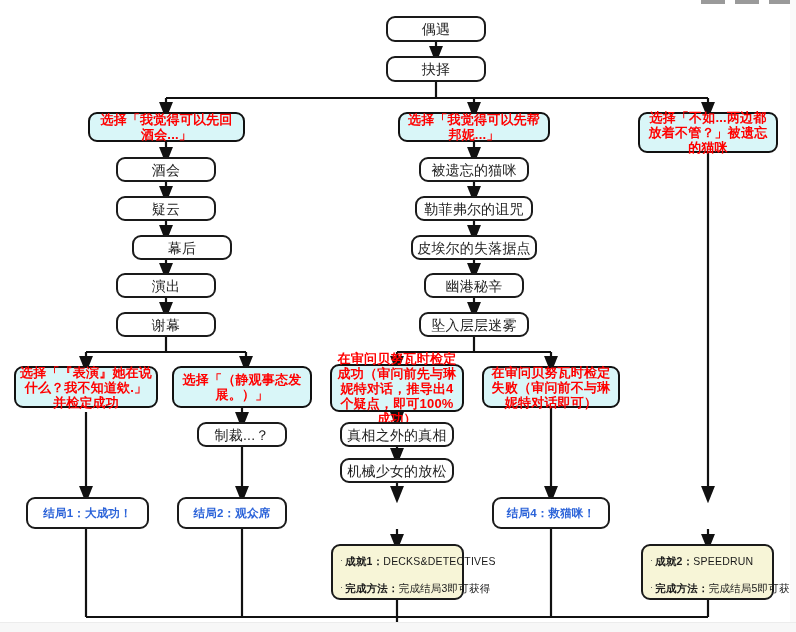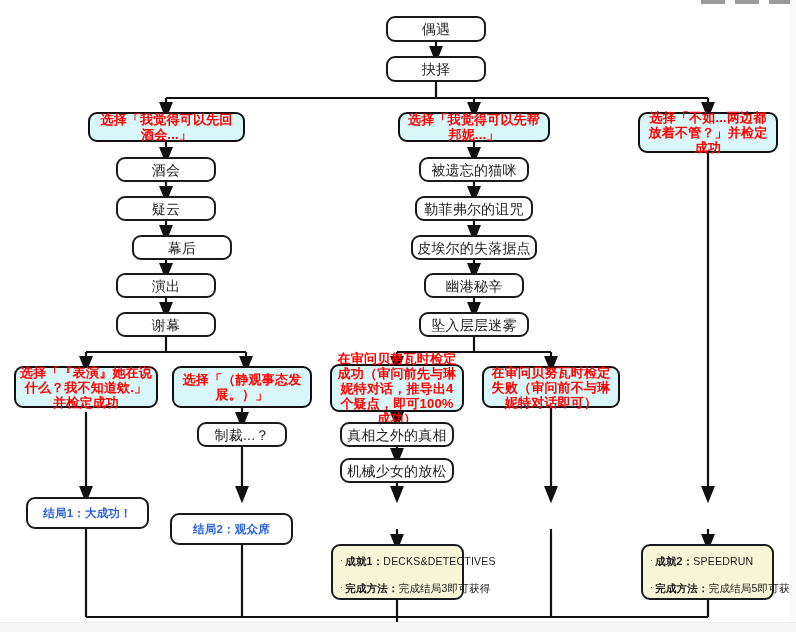--- a/index.html
+++ b/index.html
@@ -136,21 +136,21 @@
   </svg>
 
   <div class="node plain" style="left:386px;top:16px;width:100px;height:26px;">偶遇</div>
 
   <div class="node plain" style="left:386px;top:56px;width:100px;height:26px;">抉择</div>
 
   <div class="node choice" style="left:88px;top:112px;width:157px;height:30px;">选择「我觉得可以先回酒会...」</div>
 
   <div class="node choice" style="left:398px;top:112px;width:152px;height:30px;">选择「我觉得可以先帮邦妮...」</div>
 
-  <div class="node choice" style="left:638px;top:112px;width:140px;height:41px;">选择「不如...两边都放着不管？」并检定成功</div>
+  <div class="node choice" style="left:638px;top:112px;width:140px;height:41px;">选择「不如...两边都放着不管？」被遗忘的猫咪</div>
 
   <div class="node plain" style="left:116px;top:157px;width:100px;height:25px;">酒会</div>
   <div class="node plain" style="left:116px;top:196px;width:100px;height:25px;">疑云</div>
   <div class="node plain" style="left:116px;top:235px;width:100px;height:25px;margin-left:16px;">幕后</div>
   <div class="node plain" style="left:116px;top:273px;width:100px;height:25px;">演出</div>
   <div class="node plain" style="left:116px;top:312px;width:100px;height:25px;">谢幕</div>
 
   <div class="node plain" style="left:419px;top:157px;width:110px;height:25px;">被遗忘的猫咪</div>
   <div class="node plain" style="left:415px;top:196px;width:118px;height:25px;">勒菲弗尔的诅咒</div>
   <div class="node plain" style="left:411px;top:235px;width:126px;height:25px;">皮埃尔的失落据点</div>
@@ -163,21 +163,22 @@
 
   <div class="node choice" style="left:330px;top:364px;width:134px;height:48px;">在审问贝努瓦时检定成功（审问前先与琳妮特对话，推导出4个疑点，即可100%成功）</div>
 
   <div class="node choice" style="left:482px;top:366px;width:138px;height:42px;">在审问贝努瓦时检定失败（审问前不与琳妮特对话即可）</div>
 
   <div class="node plain" style="left:197px;top:422px;width:90px;height:25px;">制裁...？</div>
   <div class="node plain" style="left:340px;top:422px;width:114px;height:25px;">真相之外的真相</div>
   <div class="node plain" style="left:340px;top:458px;width:114px;height:25px;">机械少女的放松</div>
 
   <div class="node ending" style="left:26px;top:497px;width:123px;height:32px;">结局1：大成功！</div>
-  <div class="node ending" style="left:170px;top:497px;width:123px;height:32px;margin-top:16px;">结局2：观众席</div>
+  <div class="node ending" style="left:177px;top:497px;width:110px;height:32px;">结局2：观众席</div>
+  <div class="node ending" style="left:492px;top:497px;width:118px;height:32px;">结局4：救猫咪！</div>
 
   <div class="node achievement" style="left:331px;top:544px;width:133px;height:56px;">
     <span class="ach-line">
       <span class="dot">·</span><b>成就1：</b><span class="val">DECKS&amp;DETECTIVES</span>
     </span>
     <span class="ach-line">
       <span class="dot">·</span><b>完成方法：</b><span class="val">完成结局3即可获得</span>
     </span>
   </div>
 

